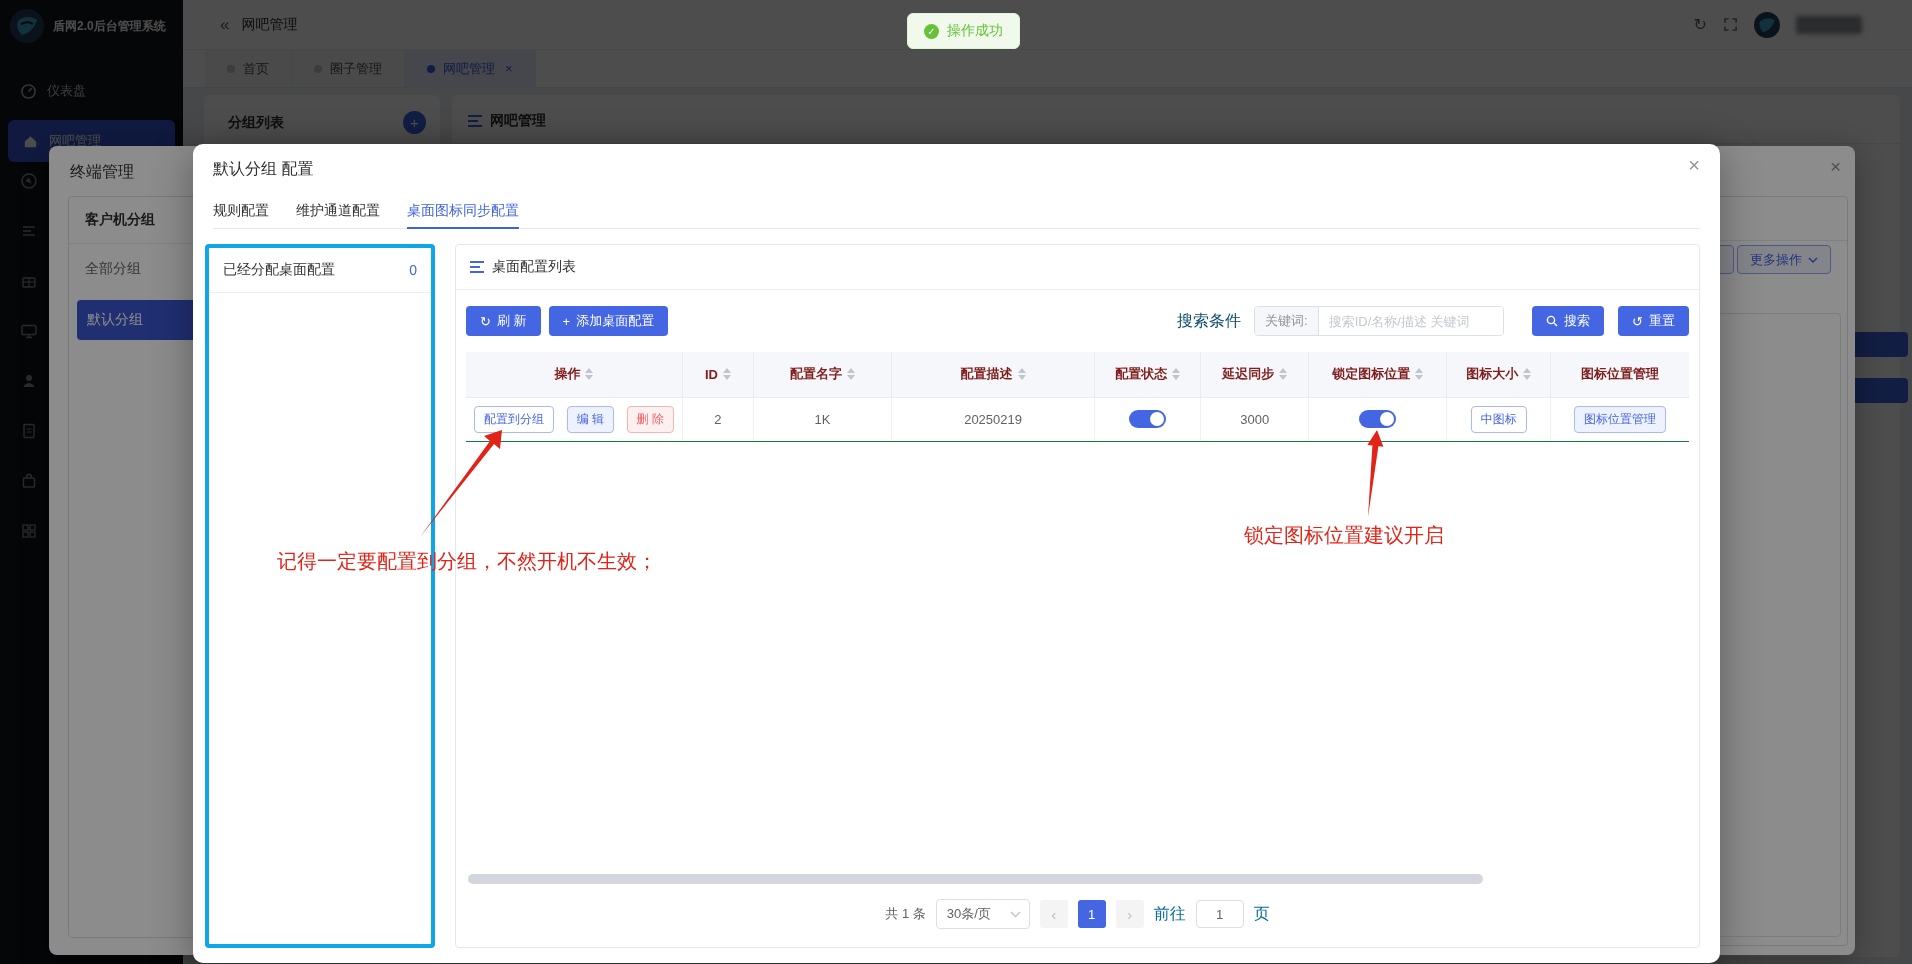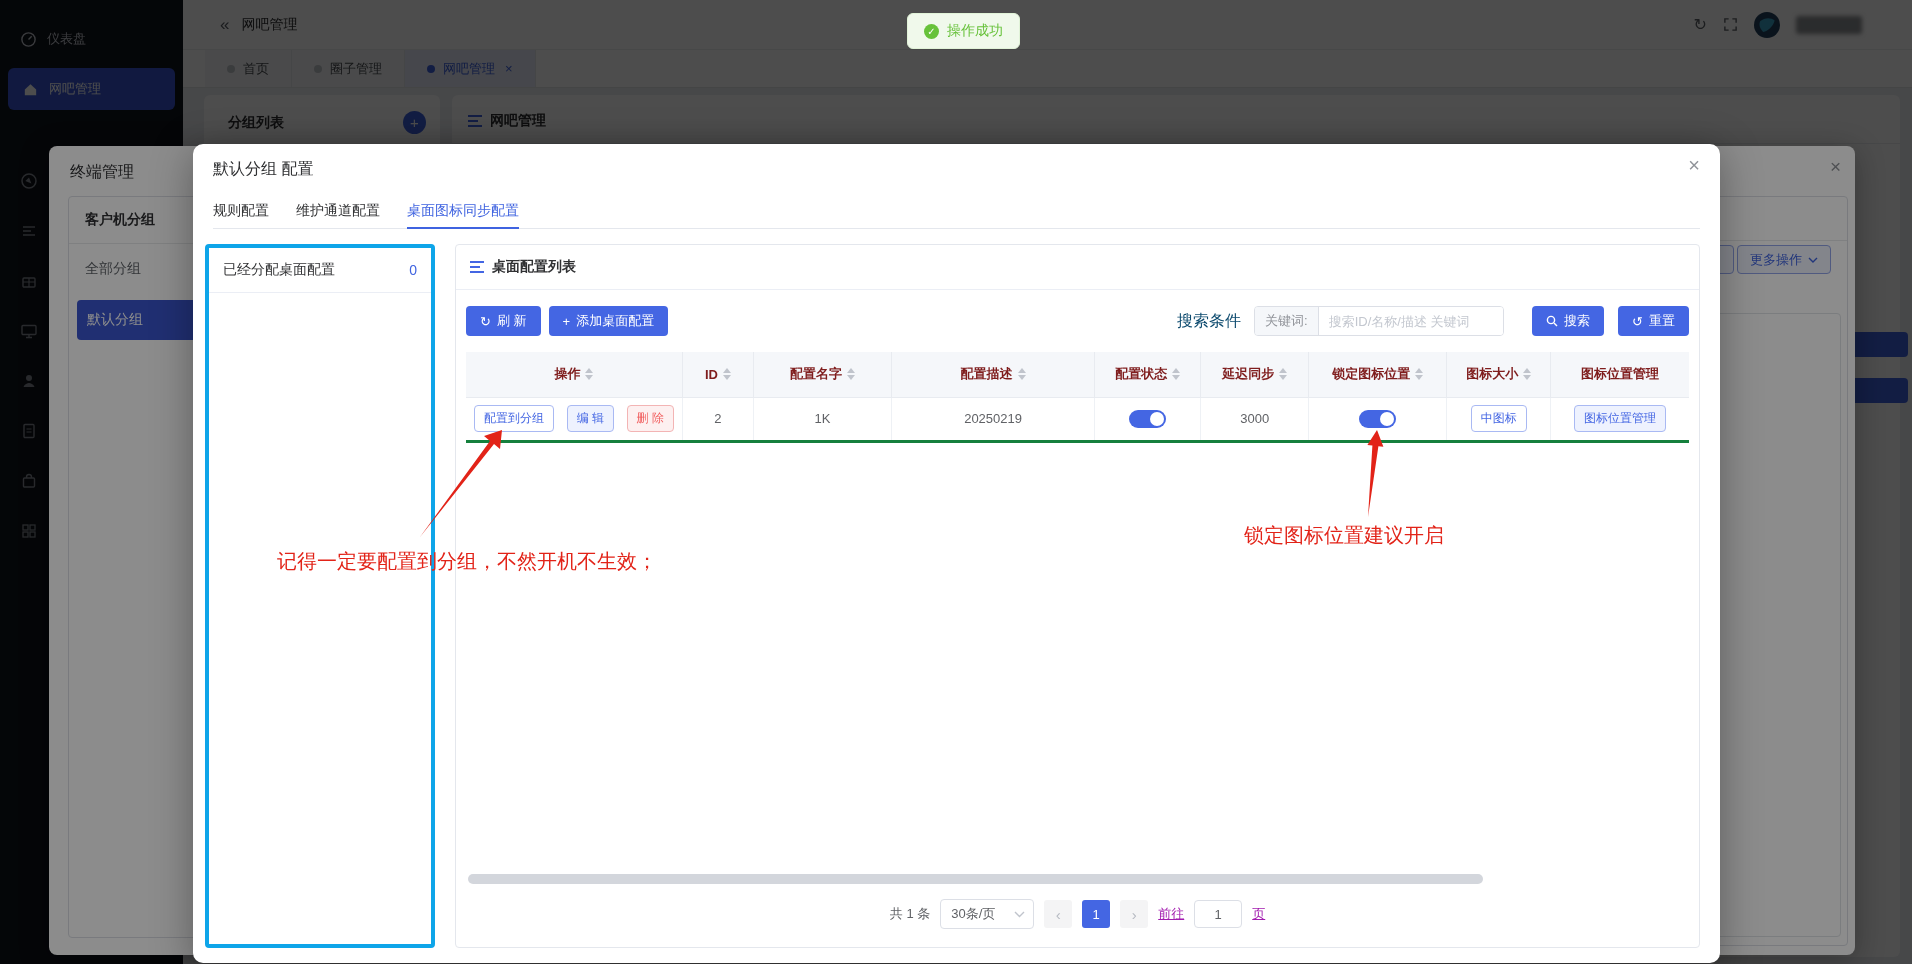--- a/index.html
+++ b/index.html
@@ -89,21 +89,21 @@
 
   .assigned { width:230px; flex:none; border:4px solid #0ea5e9; border-radius:4px; }
   .assigned-head { display:flex; justify-content:space-between; align-items:center;
     padding:13px 14px; border-bottom:1px solid #ebeef5; }
   .assigned-title { font-size:14px; font-weight:500; color:#303133; }
   .assigned-count { font-size:14px; color:#3f63e0; }
 
   .listpanel { flex:1; border:1px solid #e4e7ed; border-radius:4px; display:flex; flex-direction:column;
     min-width:0; }
   .listpanel-head { display:flex; align-items:center; gap:8px; padding:13px 14px;
-    border-bottom:1px solid #ebeef5; font-size:14px; font-weight:700; color:#303133; }
+    border-bottom:1px solid #ebeef5; font-size:14px; font-weight:400; color:#303133; }
   .listpanel-body { flex:1; display:flex; flex-direction:column; padding:16px 10px 8px 10px; min-height:0; }
 
   .toolbar { display:flex; align-items:center; }
   .btn-primary { background:#4466e3; color:#fff; border:none; border-radius:4px; height:30px;
     padding:0 14px; font-size:13px; display:inline-flex; align-items:center; gap:6px; }
   .btn-primary .ic { font-size:13px; line-height:1; }
   .ml8 { margin-left:8px; } .sp { flex:1; }
   .search-label { font-size:16px; color:#0c4a6e; margin-right:13px; }
   .kw-group { display:flex; width:250px; height:30px; border:1px solid #dcdfe6; border-radius:4px;
     overflow:hidden; }
@@ -112,21 +112,21 @@
   .kw-input { border:none; outline:none; flex:1; padding:0 10px; font-size:13px; color:#606266;
     min-width:0; font-family:inherit; }
   .kw-input::placeholder { color:#c3c7cf; }
   .ml28 { margin-left:28px; } .ml14 { margin-left:14px; }
 
   .tbl { width:100%; border-collapse:collapse; margin-top:16px; table-layout:fixed; }
   .tbl th { background:#f5f7fa; height:45px; font-size:13px; font-weight:600; color:#7f1d1d;
     border-bottom:1px solid #e8ebf0; border-right:1px solid #e8ebf0; text-align:center; }
   .tbl th:last-child, .tbl td:last-child { border-right:none; }
   .tbl td { height:44px; font-size:13px; color:#606266; text-align:center;
-    border-bottom:3px solid #15803d; border-right:1px solid #eef1f5; }
+    border-bottom:1px solid #15803d; border-right:1px solid #eef1f5; }
   .th-inner { display:inline-flex; align-items:center; gap:5px; }
   .caret { display:inline-flex; flex-direction:column; gap:2px; }
   .caret .up { width:0; height:0; border-left:4px solid transparent; border-right:4px solid transparent;
     border-bottom:5px solid #c0c4cc; }
   .caret .dn { width:0; height:0; border-left:4px solid transparent; border-right:4px solid transparent;
     border-top:5px solid #c0c4cc; }
   .btn-sm { height:27px; padding:0 9px; font-size:12px; border-radius:4px; display:inline-flex;
     align-items:center; }
   .btn-assign { color:#4466e3; border:1px solid #a9b9f3; background:#fff; }
   .btn-edit { color:#4466e3; border:1px solid #a9b9f3; background:#eef2fe; margin-left:9px; }
@@ -140,21 +140,21 @@
 
   .hscroll { height:10px; width:83%; margin-left:2px; background:#d3d6dc; border-radius:5px; flex:none; }
   .pager { display:flex; align-items:center; justify-content:center; gap:10px; margin:15px 0 10px 0; }
   .pg-total { font-size:13px; color:#606266; }
   .pg-size { width:94px; height:30px; border:1px solid #dcdfe6; border-radius:4px; display:flex;
     align-items:center; justify-content:space-between; padding:0 8px 0 10px; font-size:13px; color:#606266; }
   .pg-btn { width:28px; height:28px; border-radius:3px; background:#f4f4f5; color:#b6bac2;
     display:flex; align-items:center; justify-content:center; font-size:15px; }
   .pg-page { width:28px; height:28px; border-radius:3px; background:#4466e3; color:#fff;
     display:flex; align-items:center; justify-content:center; font-size:13px; }
-  .pg-goto { font-size:13px; color:#a21caf;text-decoration:underline; }
+  .pg-goto { font-size:16px; color:#0369a1; }
   .pg-input { width:48px; height:28px; border:1px solid #dcdfe6; border-radius:4px; text-align:center;
     font-size:13px; color:#606266; outline:none; font-family:inherit; }
 
   
   .ann-svg { position:absolute; inset:0; z-index:60; pointer-events:none; }
   .ann-text { position:absolute; z-index:60; color:#e22318; font-size:20px; font-weight:500;
     white-space:nowrap; pointer-events:none; }
   .ann1 { left:277px; top:548px; }
   .ann2 { left:1244px; top:522px; }
 
@@ -168,20 +168,30 @@
 
   svg { display:block; }
 </style>
 </head>
 <body>
 
 <div class="stage">
 
   <div class="base">
     <aside class="sidebar">
+      <div class="logo-row">
+        <span>
+          <svg width="34" height="34" viewBox="0 0 34 34">
+              <circle cx="17" cy="17" r="17" fill="#24415e"></circle>
+              <path d="M8 12c6-5 14-5 19-1-2 8-9 14-15 15-4-4-6-9-4-14z" fill="#3fb6d9" opacity=".85"></path>
+              <path d="M11 15c4-2 9-2 12 0" stroke="#0d2336" stroke-width="2" fill="none"></path>
+            </svg>
+        </span>
+        <span class="logo-title">盾网2.0后台管理系统</span>
+      </div>
       <div class="menu-item">
         <span>
           <svg width="17" height="17" viewBox="0 0 18 18">
               <circle cx="9" cy="9" r="7" stroke="#c2c6cf" stroke-width="1.5" fill="none"></circle>
               <path d="M9 9l3.4-3.4" stroke="#c2c6cf" stroke-width="1.5"></path>
             </svg>
         </span>
         <span>仪表盘</span>
       </div>
       <div class="menu-item active">

